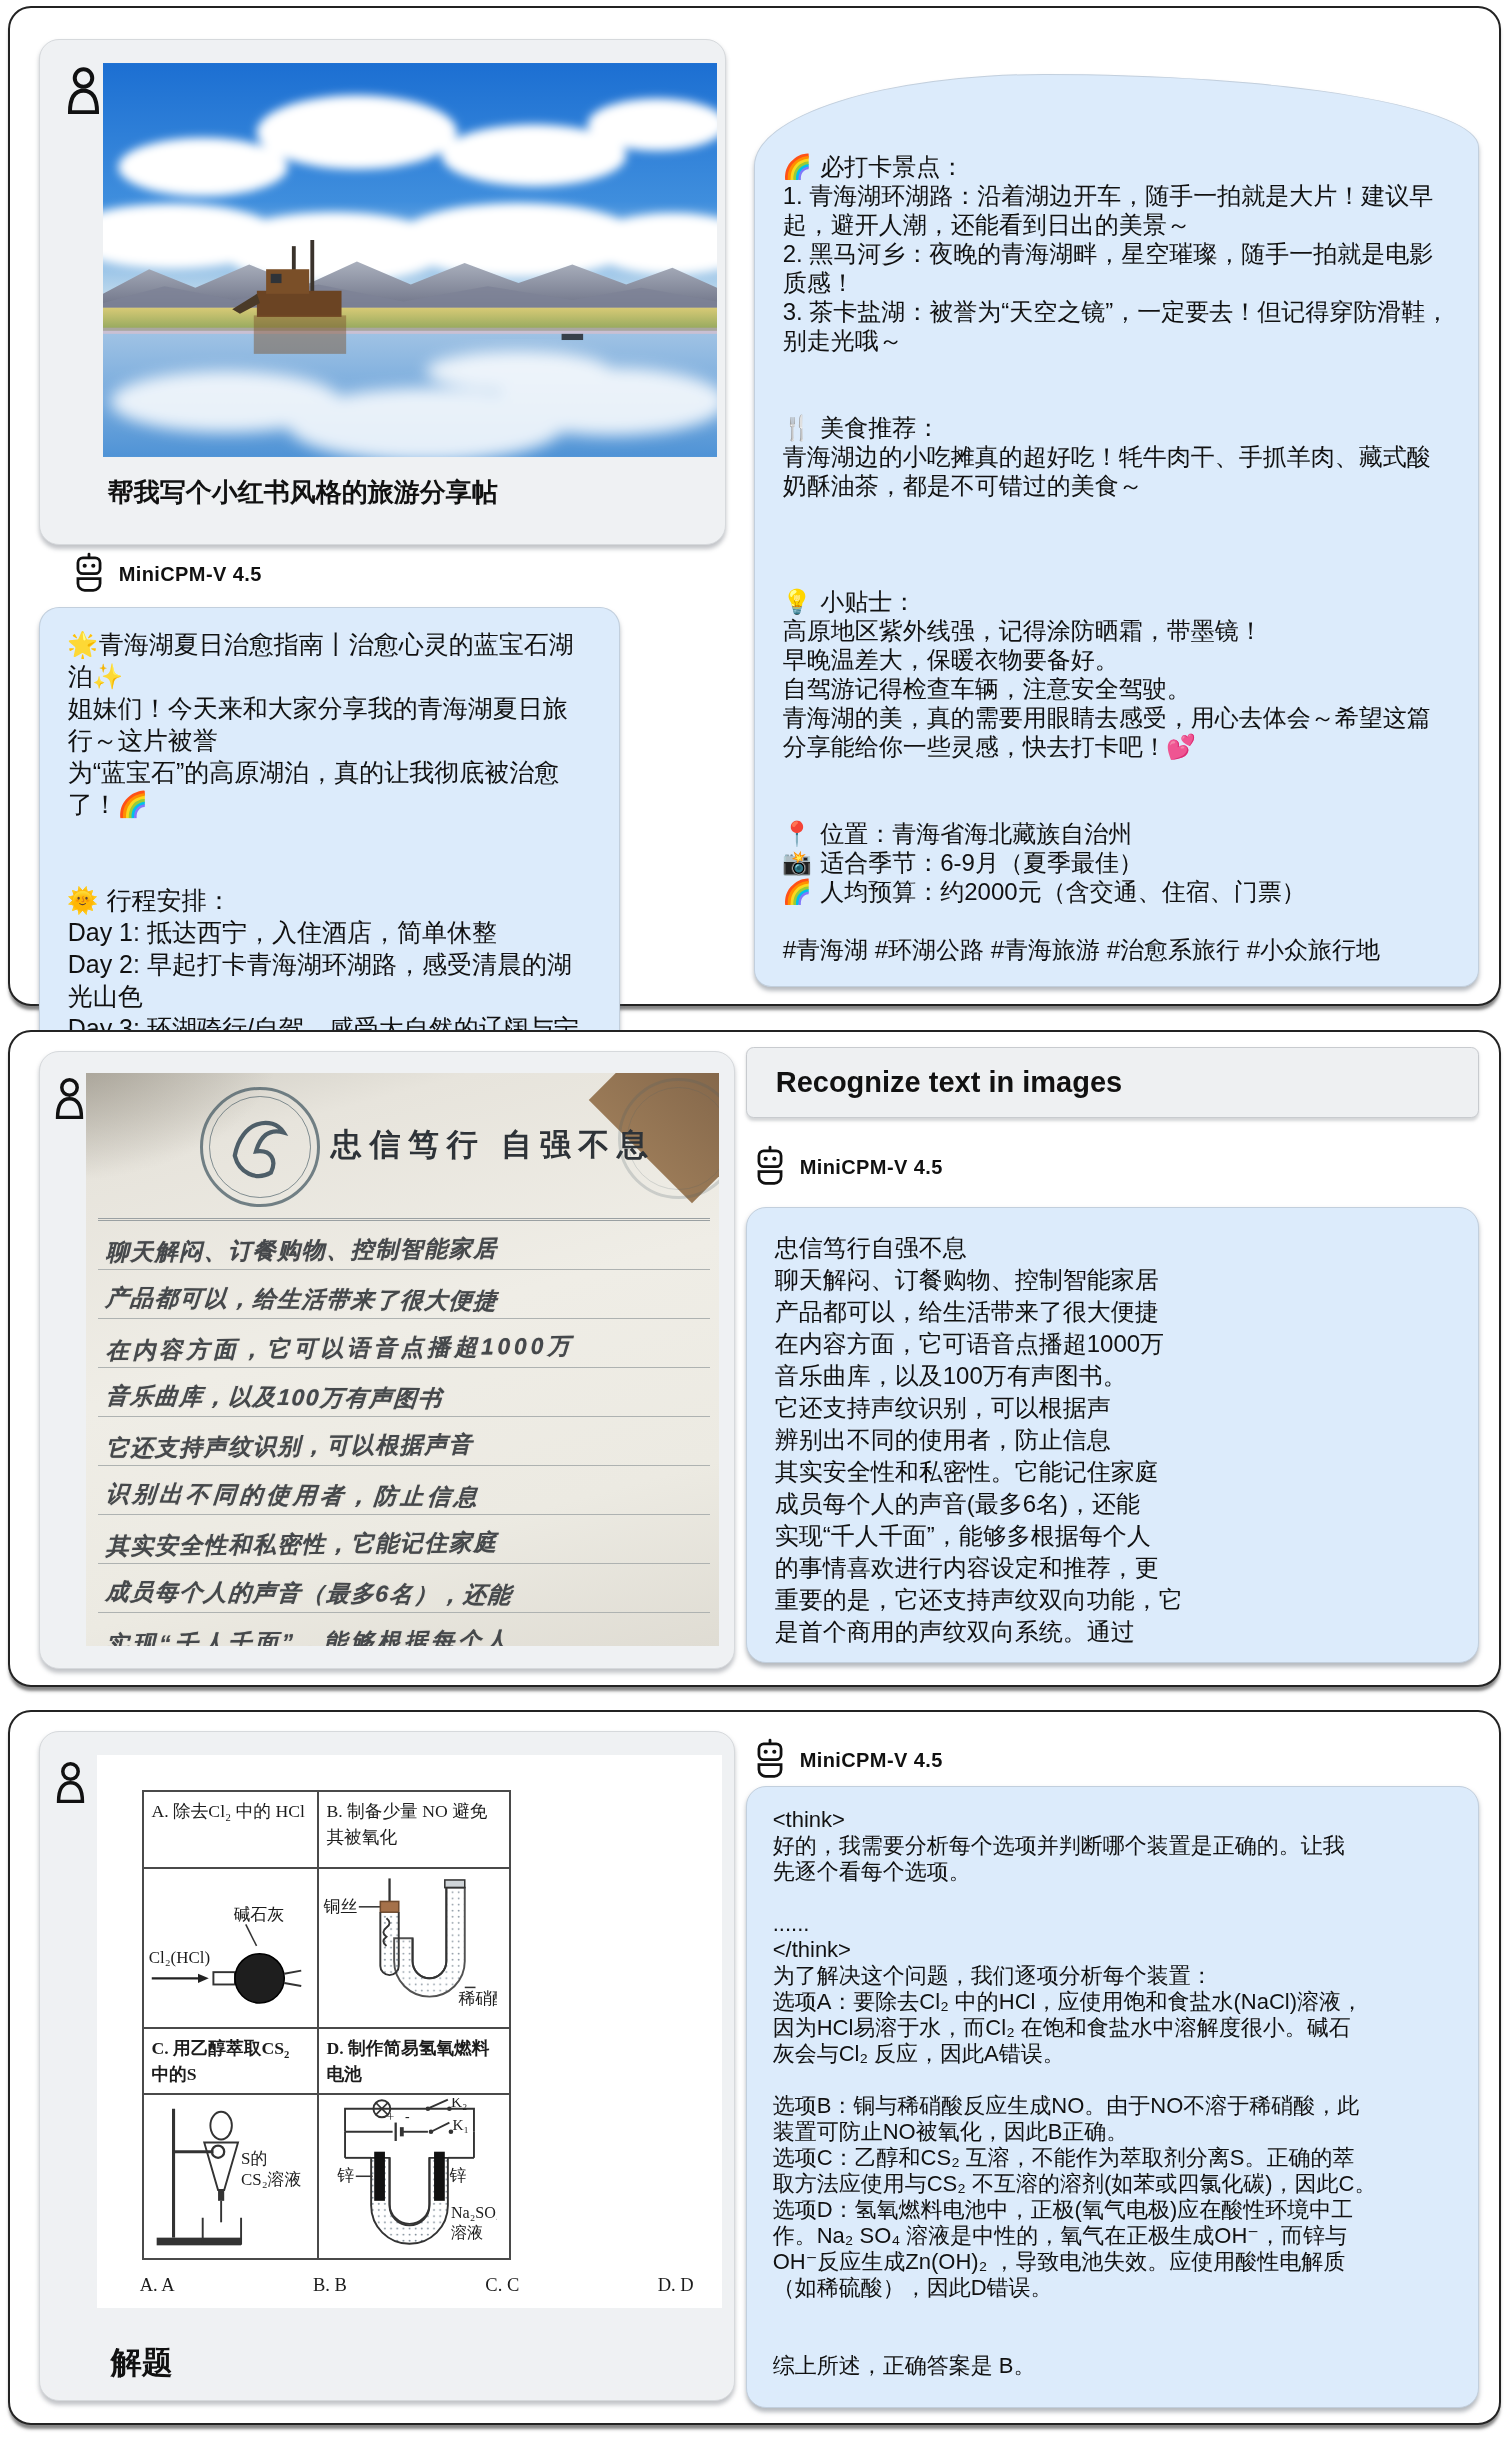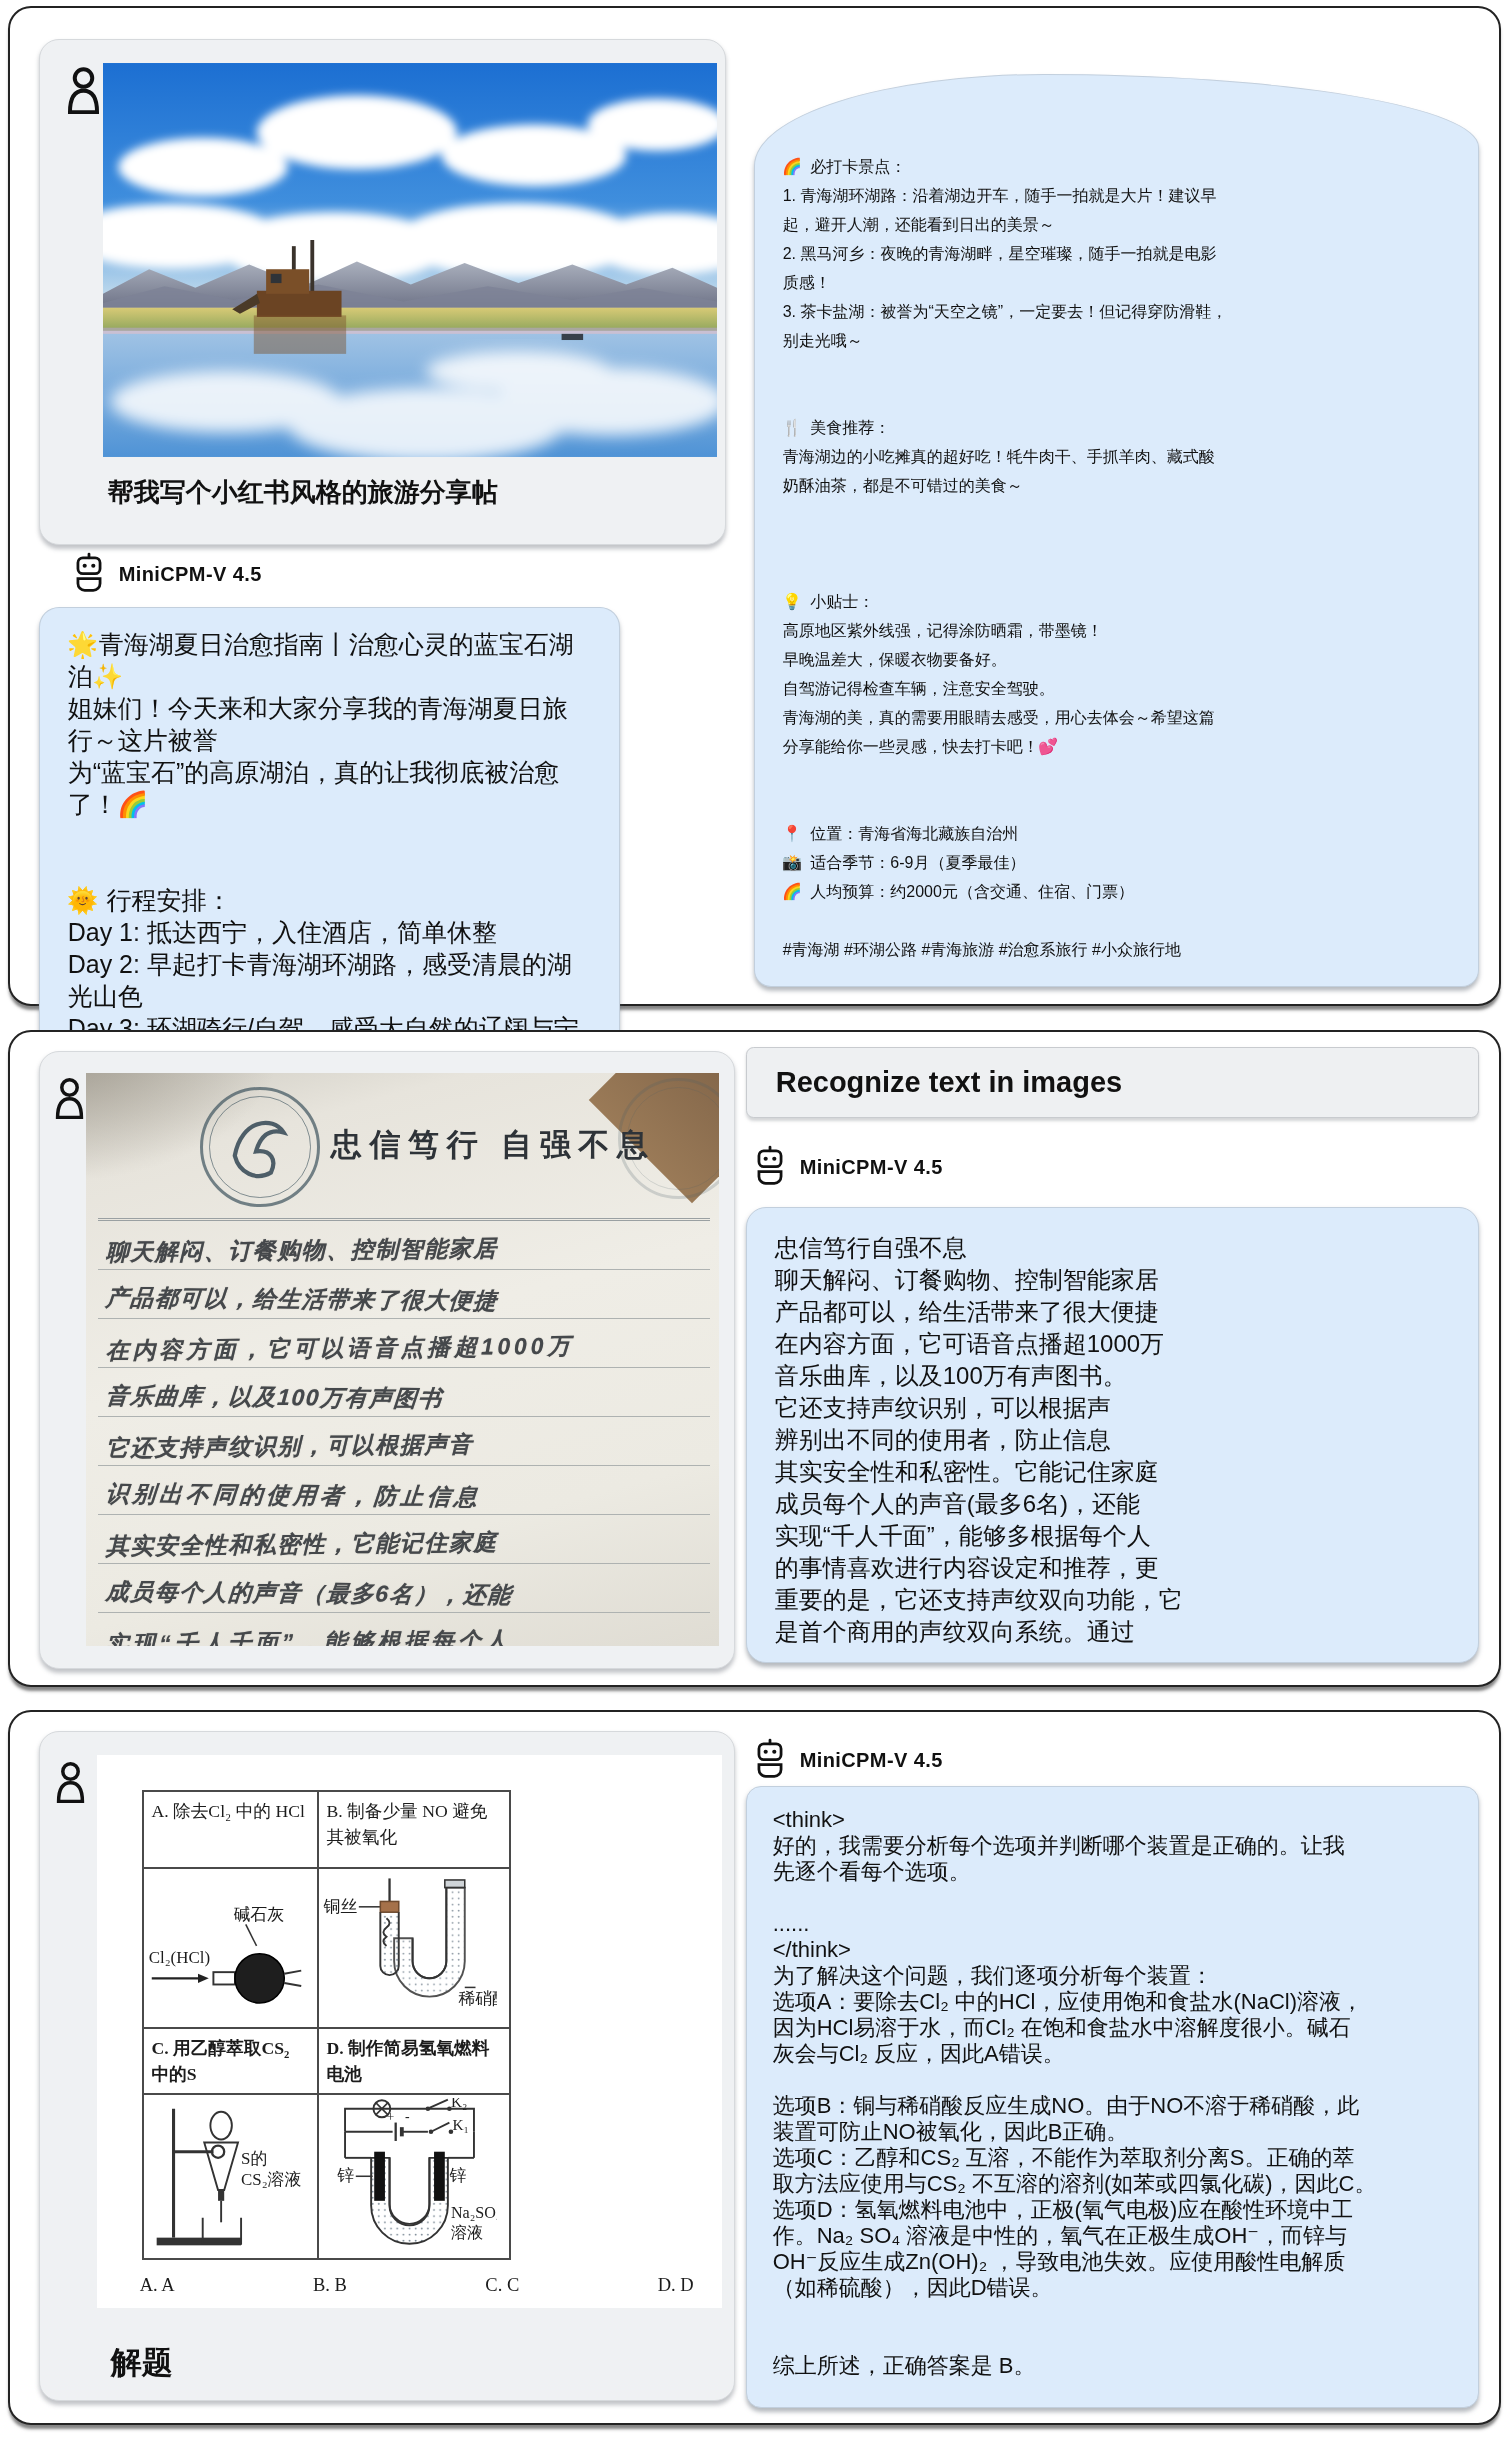--- a/index.html
+++ b/index.html
@@ -19,21 +19,21 @@
             border-bottom-left-radius:17px;border-bottom-right-radius:17px;}
   .wave-bottom{border-bottom-left-radius:55% 35px;border-bottom-right-radius:45% 43px;}
 
   .avatar{position:absolute;}
   .model-row{position:absolute;display:flex;align-items:center;gap:14px;}
   .model-name{font-size:20px;font-weight:700;letter-spacing:0.4px;}
 
   .lines .line{min-height:7.7px;}
   .li-icon{margin-right:7.7px;}
   .p1-left-reply{left:29px;top:599px;width:581px;padding:20px 28px 23px;font-size:25px;line-height:32px;box-sizing:border-box;}
-  .p1-right-reply{left:744px;top:66px;width:725px;height:913px;padding:77px 26px 0 28px;font-size:16px;line-height:29px;}
+  .p1-right-reply{left:744px;top:66px;width:725px;height:913px;padding:77px 26px 0 28px;font-size:24px;line-height:29px;}
   .p1-user{left:29px;top:31px;width:685px;height:504px;}
   .photo{position:absolute;left:63px;top:23px;width:614px;height:394px;overflow:hidden;}
   .caption{position:absolute;left:68px;top:435px;font-size:26px;font-weight:600;}
 
   .p2-user{left:29px;top:18.5px;width:694px;height:616px;}
   .note{position:absolute;left:46px;top:21.6px;width:633px;height:573px;overflow:hidden;
         background:
           radial-gradient(323px 200px at -31px -31px, rgba(120,112,98,.55), rgba(120,112,98,0) 70%),
           linear-gradient(165deg,#cfccc3 0%,#e7e4dc 14%,#efede6 45%,#eceae2 75%,#dfdcd3 100%);}
   .note-wood{position:absolute;right:-46px;top:-46px;width:146px;height:146px;transform:rotate(45deg);
@@ -58,21 +58,21 @@
 
   .p3-user{left:29px;top:18.5px;width:694px;height:668px;}
   .chem{position:absolute;left:57px;top:23px;width:625px;height:553px;background:#fff;}
   .chem-table{position:absolute;left:45px;top:35px;display:grid;grid-template-columns:175px 192px;
               border:1.5px solid #4a4a4a;font-family:"Liberation Serif","DejaVu Serif",serif;}
   .cc{border:0.8px solid #4a4a4a;box-sizing:border-box;padding:6.2px 7.7px;font-size:17.7px;line-height:26px;color:#1c1c1c;}
   .r1{height:77px;}.r2{height:160px;padding:3.1px;}.r3{height:66px;font-weight:bold;}.r4{height:165px;padding:3.1px;}
   .chem-answers{position:absolute;left:43px;right:28px;top:520px;display:flex;justify-content:space-between;
                 font-family:"Liberation Serif","DejaVu Serif",serif;font-size:18.5px;color:#1c1c1c;}
   .solve-caption{position:absolute;left:71px;top:610px;font-size:31px;font-weight:700;}
-  .p3-reply{left:736px;top:74px;width:733px;height:622px;padding:20px 26px;font-size:22px;line-height:26px;border-radius:15px;}
+  .p3-reply{left:736px;top:74px;width:733px;height:622px;padding:20px 26px;font-size:22px;line-height:26px;}
   svg text{font-family:"Liberation Serif","DejaVu Serif",serif;}
 </style>
 </head>
 <body>
 
 <div class="page">
 
   <div class="panel p1">
 
     <div class="bubble-gray p1-user">

